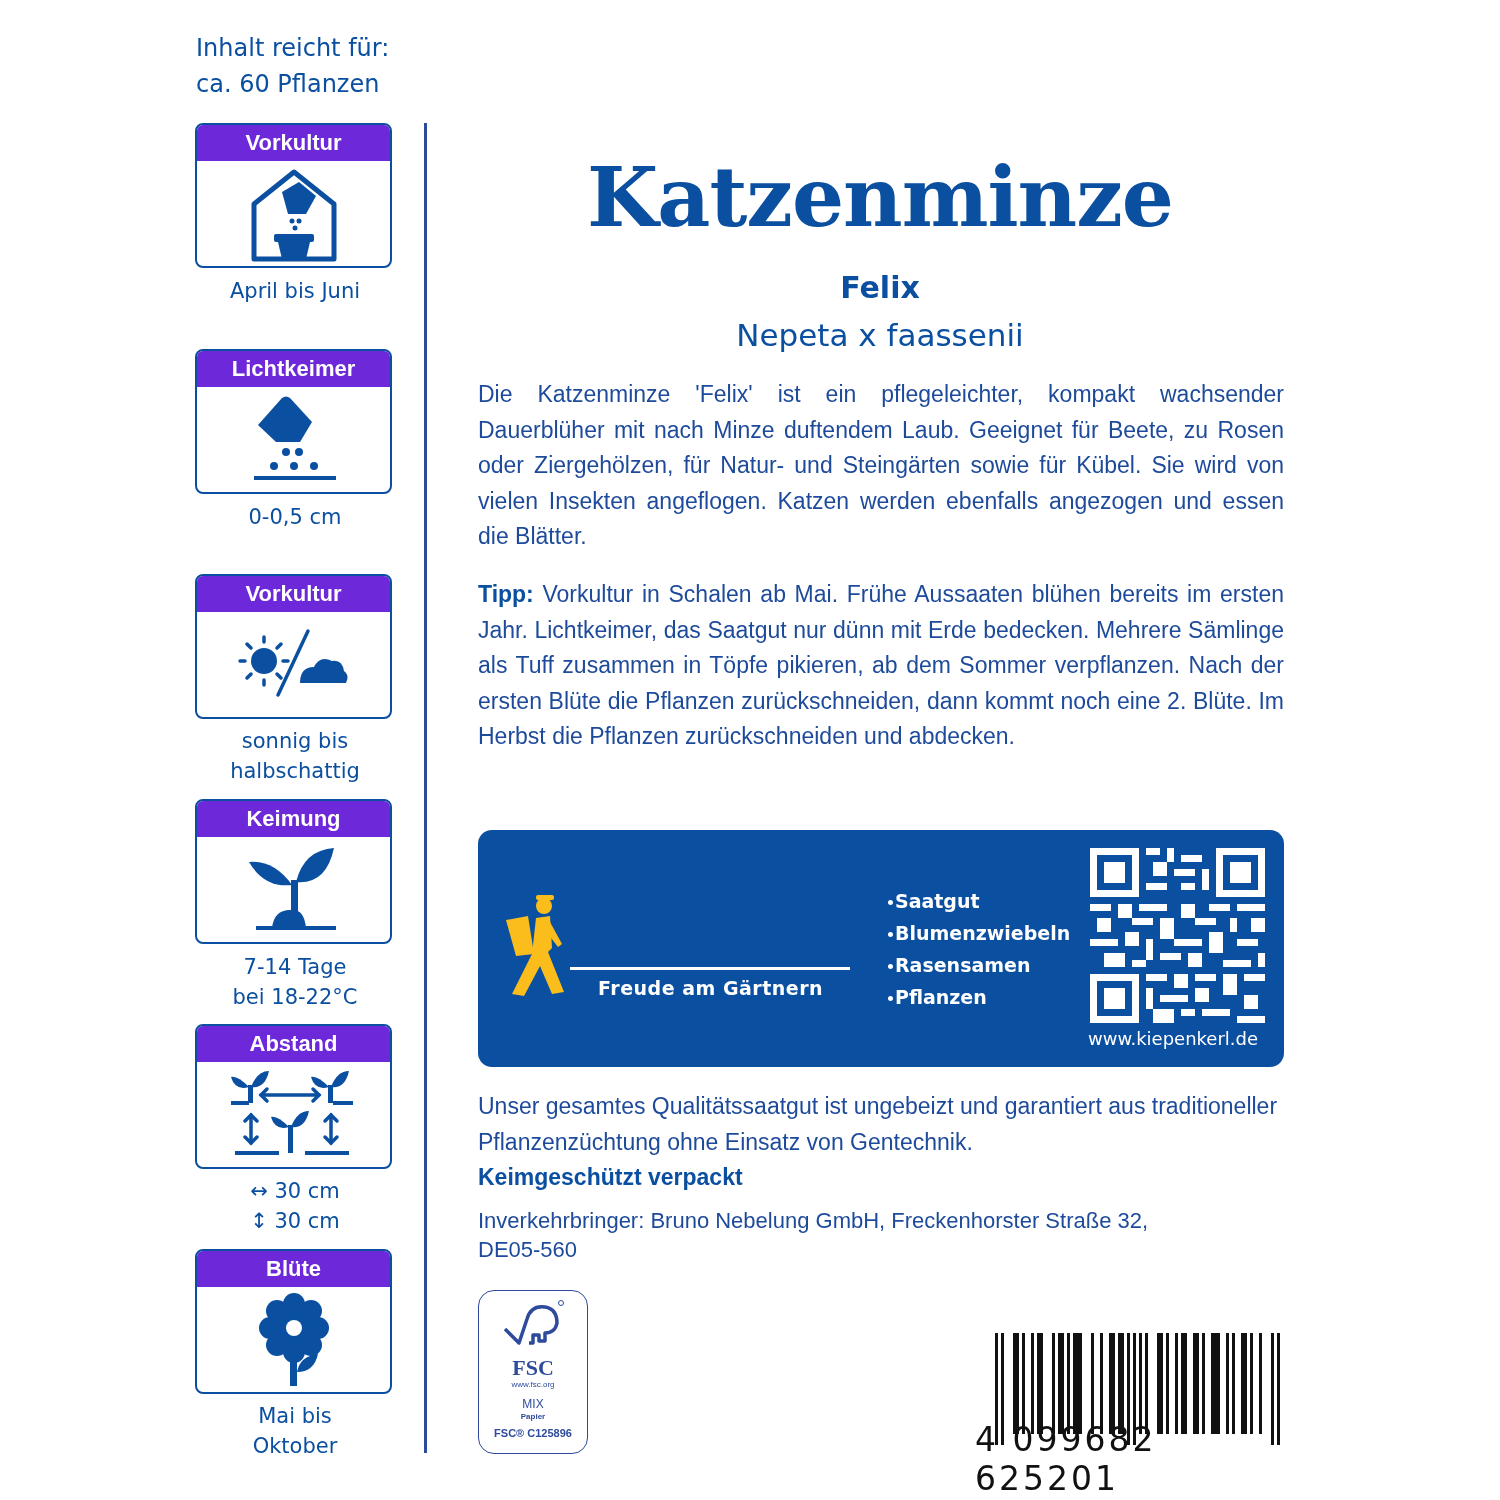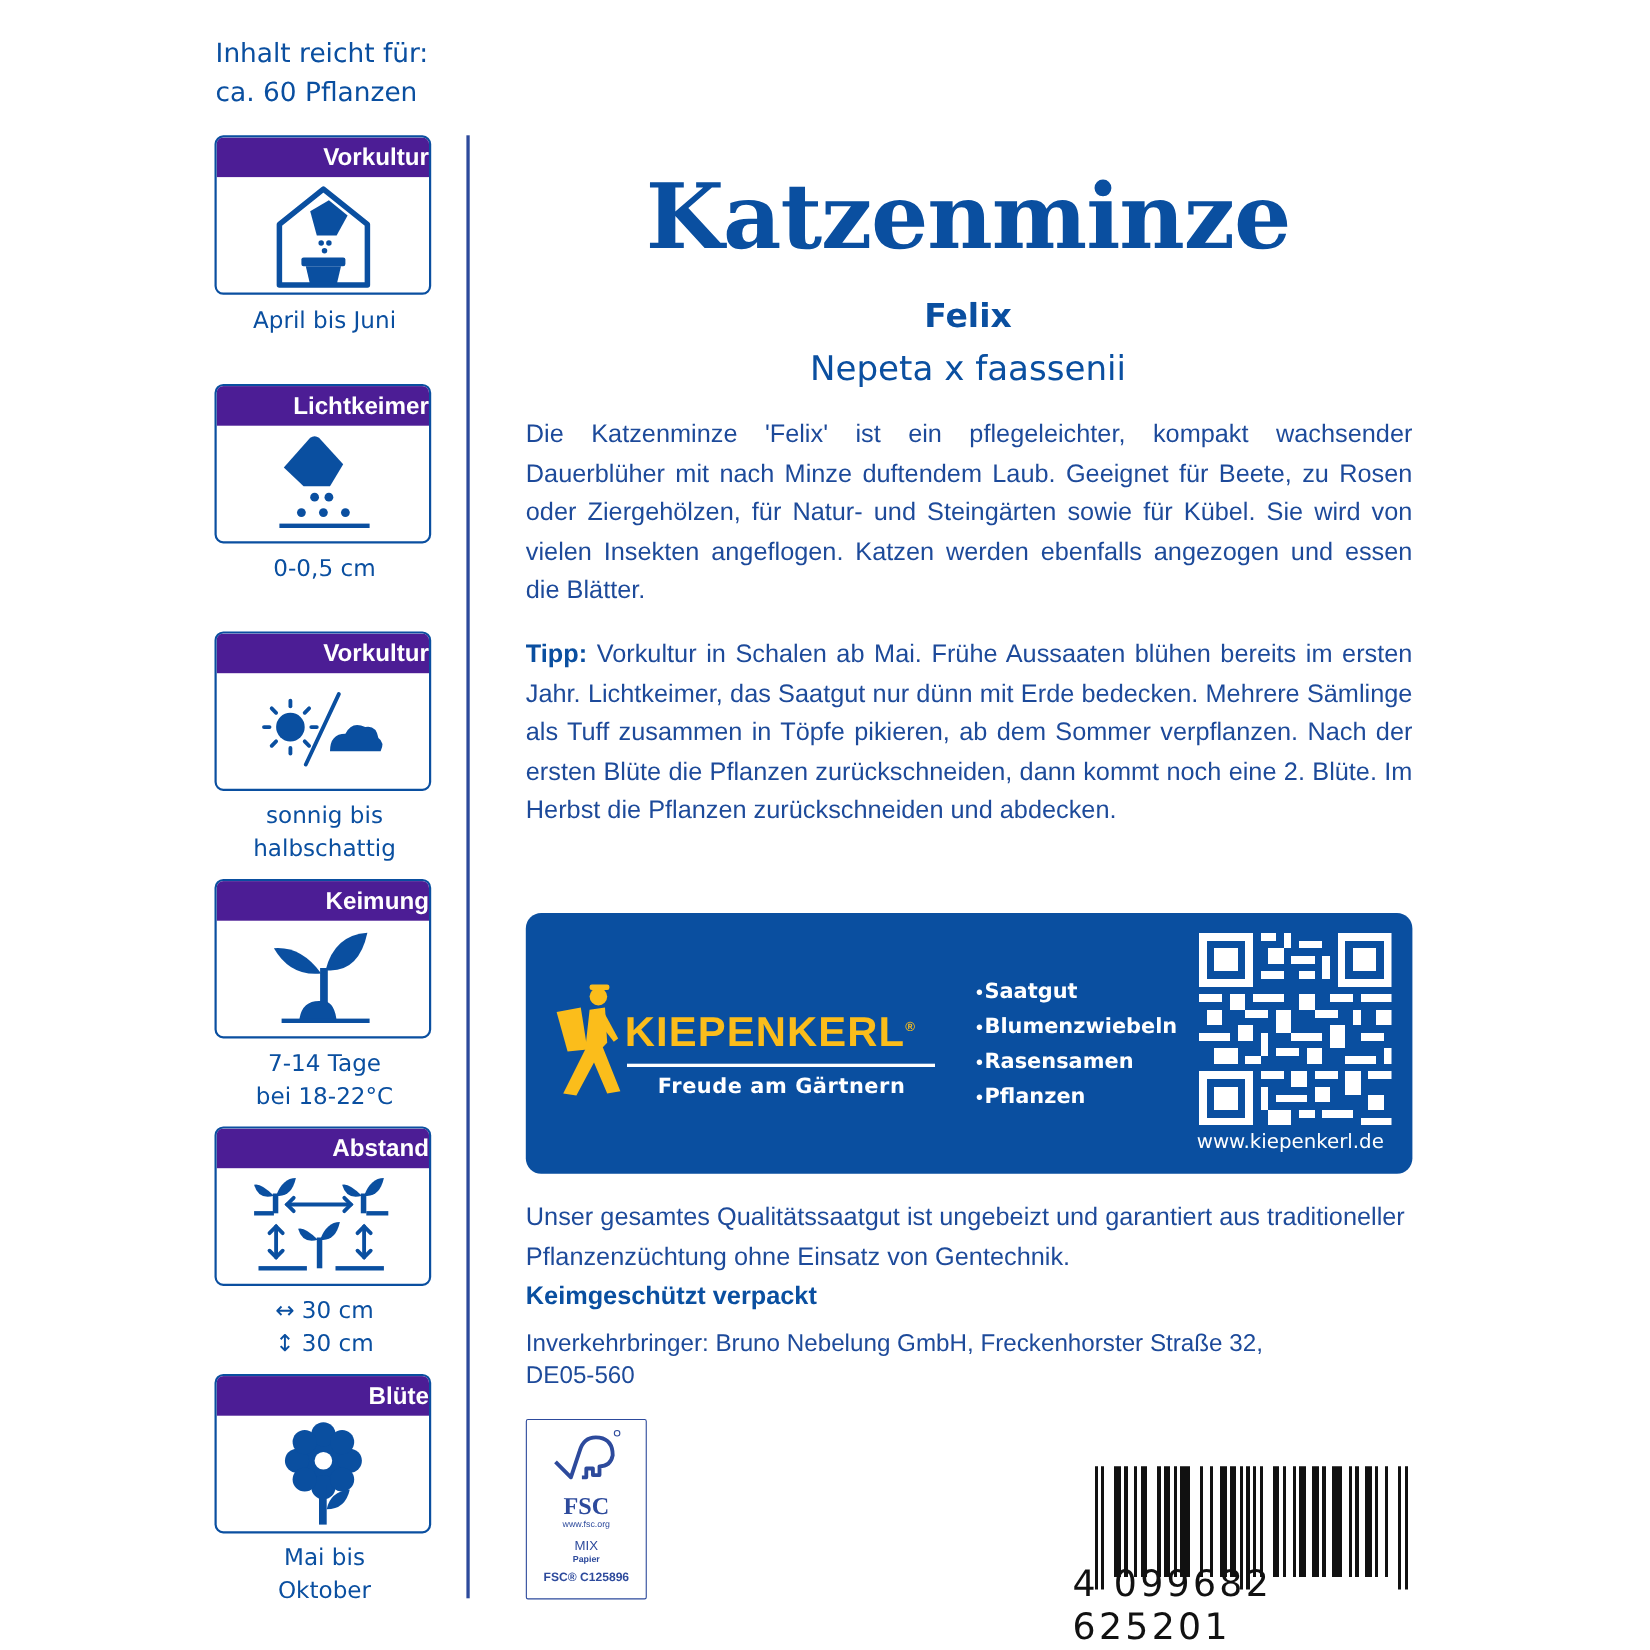--- a/index.html
+++ b/index.html
@@ -9,22 +9,22 @@
   }
   .abs { position: absolute; }
 
   
   .inhalt { left: 196px; top: 30px; font-size: 24px; line-height: 36px; color: #0a4fa0; }
   .card {
     position: absolute; left: 195px; width: 197px; height: 145px;
     border: 2px solid #0a4fa0; border-radius: 8px; box-sizing: border-box; overflow: hidden; background: #fff;
   }
   .card-head {
-    height: 36px; background: #4c1d95; color: #fff; font-weight: bold; font-size: 22px;
-    text-align: right; line-height: 36px; font-family: "Liberation Sans", sans-serif;
+    height: 36px; background: #6d28d9; color: #fff; font-weight: bold; font-size: 22px;
+    text-align: center; line-height: 36px; font-family: "Liberation Sans", sans-serif;
   }
   .card-icon { position: absolute; left: 0; right: 0; top: 36px; bottom: 0; display: flex; align-items: center; justify-content: center; }
   .card-caption { position: absolute; left: 180px; width: 230px; text-align: center; font-size: 21px; line-height: 30px; color: #0a4fa0; }
 
   .divider { left: 424px; top: 123px; width: 3px; height: 1330px; background: #2d4a9c; }
 
   
   .title { left: 440px; width: 880px; top: 142px; text-align: center; font-family: "DejaVu Serif", serif; font-weight: bold; font-size: 82px; line-height: 110px; color: #0a4fa0; letter-spacing: -1px; }
   .variety { left: 440px; width: 880px; top: 270px; text-align: center; font-weight: bold; font-size: 30px; line-height: 36px; color: #0a4fa0; }
   .latin { left: 440px; width: 880px; top: 316px; text-align: center; font-size: 31px; line-height: 38px; color: #0a4fa0; }
@@ -33,21 +33,21 @@
 
   .brand-box { left: 478px; top: 830px; width: 806px; height: 237px; background: #0a4fa0; border-radius: 14px; }
   .brand-name { position: absolute; left: 90px; top: 88px; color: #fbbd1b; font-weight: bold; font-size: 38px; letter-spacing: 1px; font-family: "Liberation Sans", sans-serif; }
   .brand-line { position: absolute; left: 92px; top: 137px; width: 280px; height: 3px; background: #ffffff; }
   .brand-slogan { position: absolute; left: 120px; top: 147px; color: #fff; font-weight: bold; font-size: 19px; letter-spacing: 0.5px; }
   .brand-list { position: absolute; left: 408px; top: 56px; color: #fff; font-weight: bold; font-size: 19px; line-height: 30px; list-style: none; margin: 0; padding: 0; }
   .brand-list li::before { content: "\2022 "; font-size: 14px; }
   .qr { position: absolute; left: 612px; top: 18px; width: 175px; height: 175px; }
   .brand-url { position: absolute; left: 600px; top: 198px; width: 190px; text-align: center; color: #fff; font-size: 18px; }
 
-  .fsc { left: 478px; top: 1290px; width: 110px; height: 164px; border: 1.5px solid #2d4a9c; border-radius: 2px; box-sizing: border-box; text-align: center; color: #2d4a9c; font-family: "Liberation Sans", sans-serif; }
+  .fsc { left: 478px; top: 1290px; width: 110px; height: 164px; border: 1.5px solid #2d4a9c; border-radius: 16px; box-sizing: border-box; text-align: center; color: #2d4a9c; font-family: "Liberation Sans", sans-serif; }
   .fsc .fsc-logo { font-family: "Liberation Serif", serif; font-weight: bold; font-size: 22px; margin-top: 2px; line-height: 22px; }
   .fsc .small { font-size: 8px; line-height: 12px; }
   .fsc .mix { font-weight: normal; font-size: 12px; margin-top: 6px; }
   .fsc .code { font-weight: bold; font-size: 11px; margin-top: 4px; }
 
   .barcode { left: 995px; top: 1333px; width: 285px; height: 112px; }
   .barcode-digits { left: 975px; top: 1420px; width: 310px; font-size: 33px; font-family: "DejaVu Sans", sans-serif; color: #111; letter-spacing: 3px; }
 </style>
 </head>
 <body>
@@ -212,21 +212,20 @@
 <div class="abs brand-box">
   <svg style="position:absolute;left:26px;top:62px" width="64" height="110" viewBox="0 0 64 110">
     <g fill="#fbbd1b">
       <path d="M2 28 L24 24 L30 62 L12 64 Z"></path>
       <circle cx="40" cy="14" r="8"></circle>
       <rect x="32" y="3" width="18" height="5" rx="2"></rect>
       <path d="M32 26 L46 24 L48 56 L44 60 L60 100 L48 102 L36 74 L20 104 L8 102 L28 62 Z"></path>
       <path d="M46 30 L58 52 L54 55 L44 42 Z"></path>
     </g>
   </svg>
-  <div class="brand-name"><span>KIEPENKERL</span><sup style="font-size:12px">®</sup></div>
   <div class="brand-line"></div>
   <div class="brand-slogan">Freude am Gärtnern</div>
   <ul class="brand-list">
     <li>Saatgut</li>
     <li>Blumenzwiebeln</li>
     <li>Rasensamen</li>
     <li>Pflanzen</li>
   </ul>
   <svg class="qr" viewBox="0 0 25 25" shape-rendering="crispEdges">
     <g fill="#ffffff">

